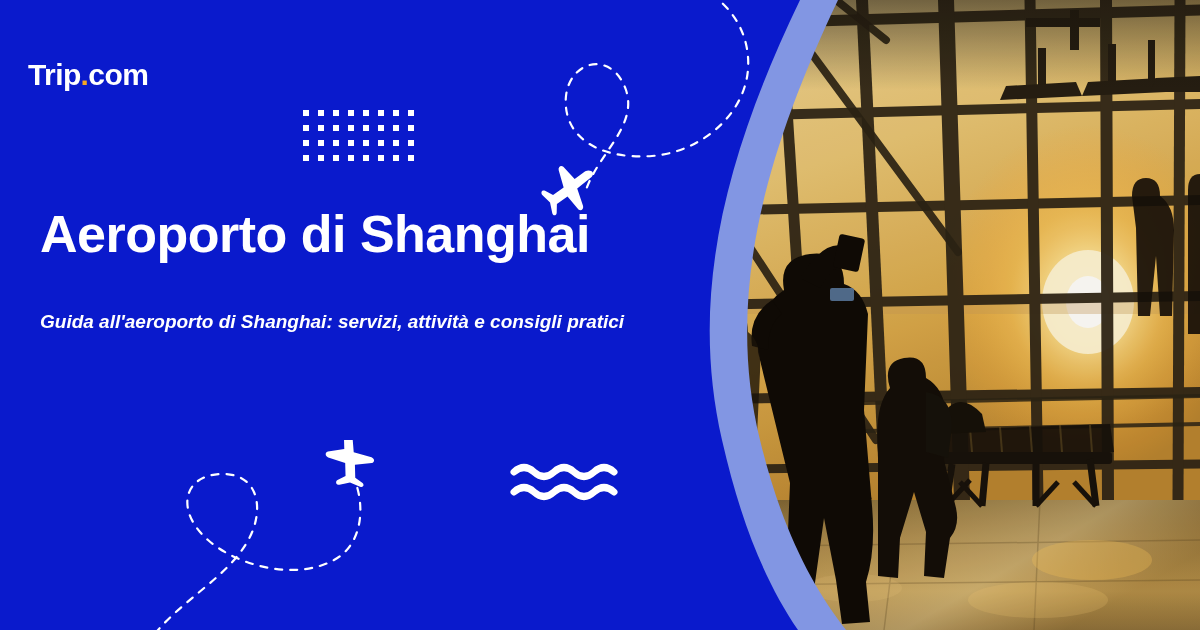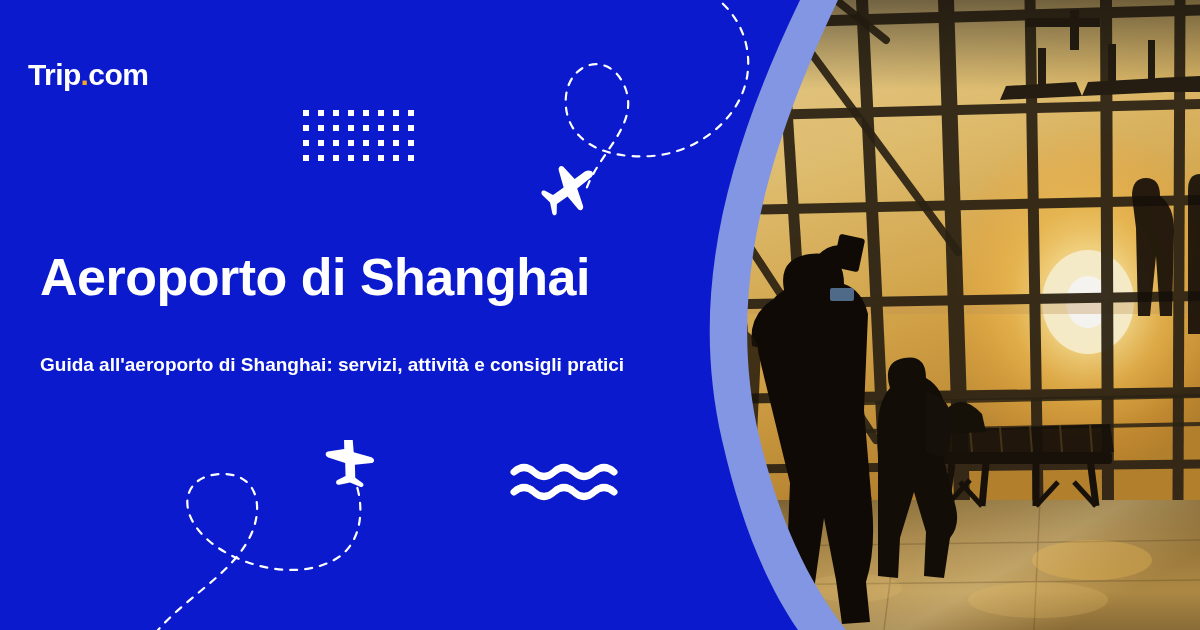--- a/index.html
+++ b/index.html
@@ -50,36 +50,36 @@
     white-space:nowrap;
     margin-top:32px;
   }
   #logo .dot { color:#F5A623; }
 
   
   #headline-block {
     position:absolute;
     left:40px; top:205px;
     width:640px;
-    margin-top:43px;
   }
   #page-title {
     font-size:52px;
     font-weight:bold;
     color:#ffffff;
     line-height:1.14;
     letter-spacing:-0.5px;
   }
   #page-subtitle {
     margin-top:44px;
     font-size:19px;
     font-weight:bold;
     color:#ffffff;
     line-height:1.45;
     max-width:625px;
+    font-style:italic;
   }
 
   
   .deco { position:absolute; pointer-events:none; }
   #dot-grid { left:303px; top:110px; }
   #dot-grid i {
     position:absolute;
     width:6px; height:6px;
     background:#ffffff;
     display:block;

